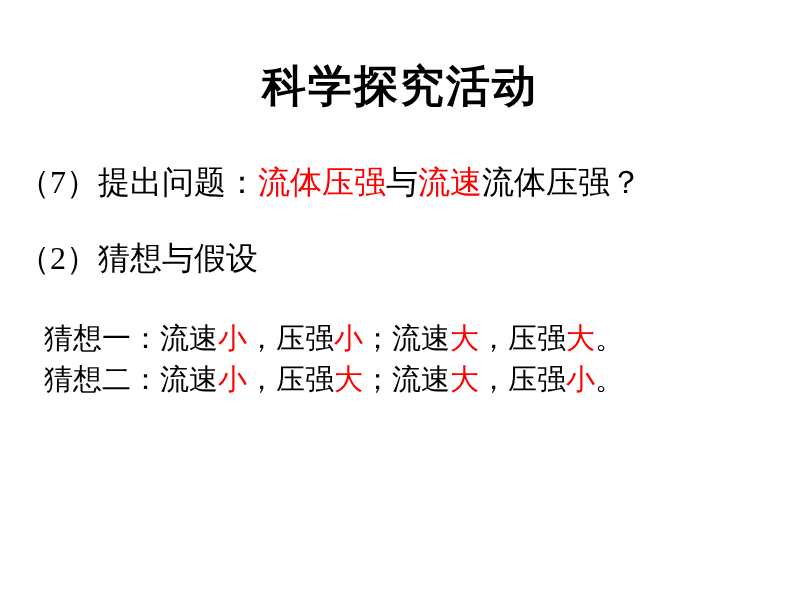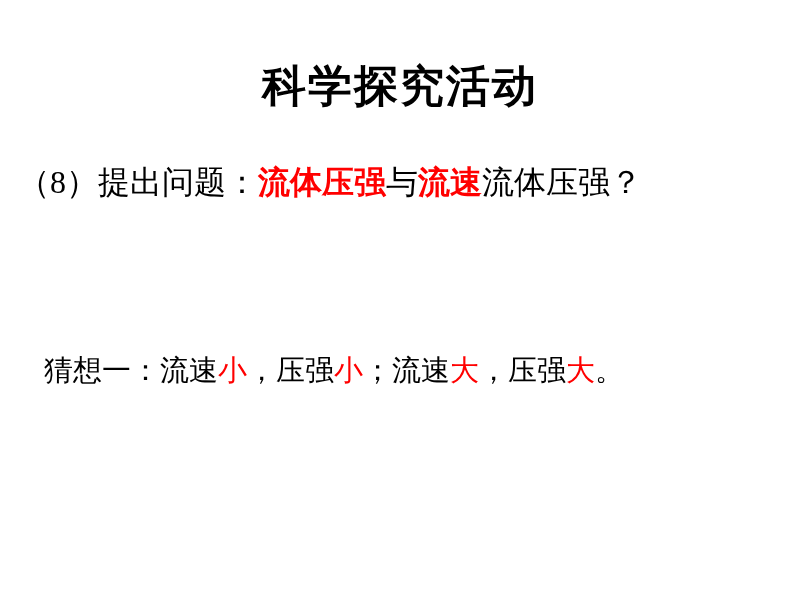--- a/index.html
+++ b/index.html
@@ -50,44 +50,47 @@
   }
   .guesses {
     position: absolute;
     top: 318px;
     left: 44px;
     font-size: 29px;
     line-height: 1.42;
   }
   .guess-row {
     white-space: nowrap;
-    margin-top: 32px;
   }
   .red {
     color: #ff0000;
   }
   .bold {
-    font-weight: bold;
+    font-weight: normal;
   }
 </style>
 </head>
 <body>
 
 <div class="slide">
 
   <div class="title">科学探究活动</div>
 
   <div class="line-q">
-    <span>（8）提出问题：</span><span class="red bold">流体压强</span><span>与</span><span class="red bold">流速</span><span>流体压强？</span>
+    <span>（7）提出问题：</span><span class="red bold">流体压强</span><span>与</span><span class="red bold">流速</span><span>流体压强？</span>
   </div>
 
+  <div class="line-g">（2）猜想与假设</div>
 
   <div class="guesses">
 
     <div class="guess-row">
       <span>猜想一：</span><span>流速</span><span class="red">小</span><span>，压强</span><span class="red">小</span><span>；流速</span><span class="red">大</span><span>，压强</span><span class="red">大</span><span>。</span>
     </div>
 
+    <div class="guess-row">
+      <span>猜想二：</span><span>流速</span><span class="red">小</span><span>，压强</span><span class="red">大</span><span>；流速</span><span class="red">大</span><span>，压强</span><span class="red">小</span><span>。</span>
+    </div>
 
 
   </div>
 
 </div>
 
 </body></html>

